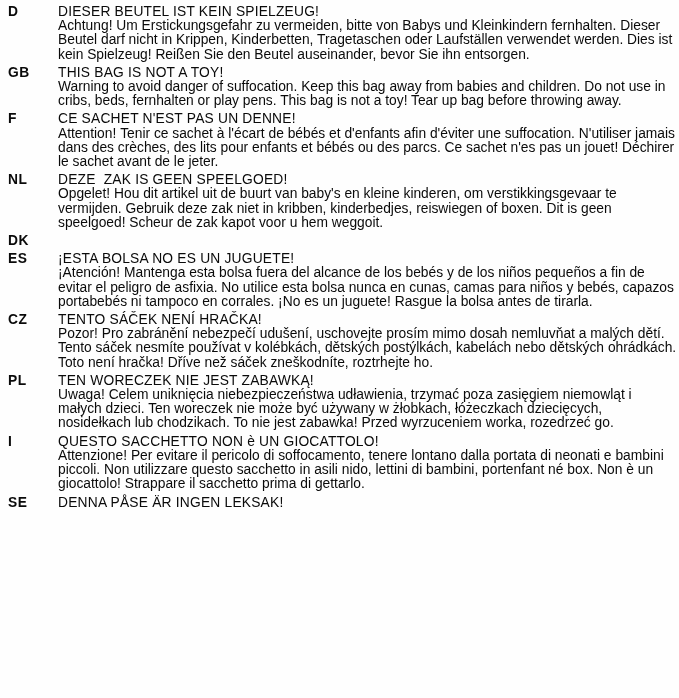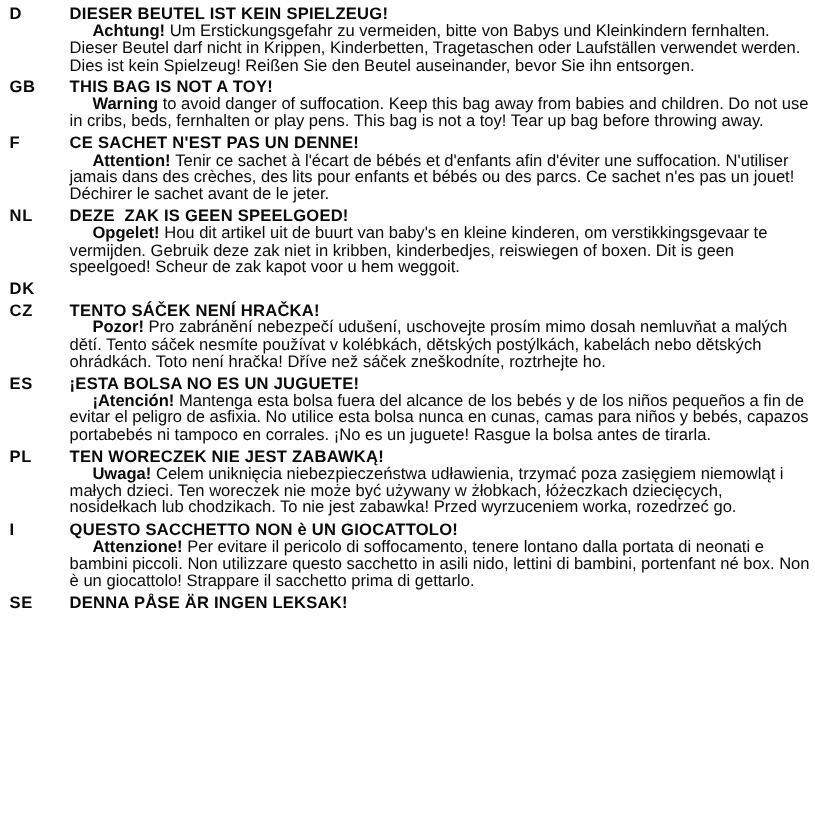--- a/index.html
+++ b/index.html
@@ -30,32 +30,31 @@
     flex: 0 0 50px;
     font-weight: 700;
     letter-spacing: 0.5px;
   }
   .section-text {
     flex: 1 1 auto;
     min-width: 0;
     padding-right: 1px;
   }
   .section-title {
-    font-weight: 700;
+    font-weight: 400;
     white-space: pre-wrap;
     letter-spacing: 0.2px;
   }
   .section-body {
     margin: 0;
     white-space: pre-wrap;
   }
   .lead {
-    font-weight: 700;
+    font-weight: 400;
     margin-right: 0.28em;
-    margin-left: 19px;
   }
 </style>
 </head>
 <body>
 
 <div class="label-sheet">
 
   <div class="warning-section">
     <div class="lang-code">D</div>
     <div class="section-text">
@@ -88,32 +87,32 @@
     </div>
   </div>
 
   <div class="warning-section">
     <div class="lang-code">DK</div>
     <div class="section-text">
     </div>
   </div>
 
   <div class="warning-section">
+    <div class="lang-code">ES</div>
+    <div class="section-text">
+      <div class="section-title">¡ESTA BOLSA NO ES UN JUGUETE!</div>
+      <p class="section-body"><b class="lead">¡Atención!</b><span>Mantenga esta bolsa fuera del alcance de los bebés y de los niños pequeños a fin de evitar el peligro de asfixia. No utilice esta bolsa nunca en cunas, camas para niños y bebés, capazos portabebés ni tampoco en corrales. ¡No es un juguete! Rasgue la bolsa antes de tirarla.</span></p>
+    </div>
+  </div>
+
+  <div class="warning-section">
     <div class="lang-code">CZ</div>
     <div class="section-text">
       <div class="section-title">TENTO SÁČEK NENÍ HRAČKA!</div>
       <p class="section-body"><b class="lead">Pozor!</b><span>Pro zabránění nebezpečí udušení, uschovejte prosím mimo dosah nemluvňat a malých dětí. Tento sáček nesmíte používat v kolébkách, dětských postýlkách, kabelách nebo dětských ohrádkách. Toto není hračka! Dříve než sáček zneškodníte, roztrhejte ho.</span></p>
-    </div>
-  </div>
-
-  <div class="warning-section">
-    <div class="lang-code">ES</div>
-    <div class="section-text">
-      <div class="section-title">¡ESTA BOLSA NO ES UN JUGUETE!</div>
-      <p class="section-body"><b class="lead">¡Atención!</b><span>Mantenga esta bolsa fuera del alcance de los bebés y de los niños pequeños a fin de evitar el peligro de asfixia. No utilice esta bolsa nunca en cunas, camas para niños y bebés, capazos portabebés ni tampoco en corrales. ¡No es un juguete! Rasgue la bolsa antes de tirarla.</span></p>
     </div>
   </div>
 
   <div class="warning-section">
     <div class="lang-code">PL</div>
     <div class="section-text">
       <div class="section-title">TEN WORECZEK NIE JEST ZABAWKĄ!</div>
       <p class="section-body"><b class="lead">Uwaga!</b><span>Celem uniknięcia niebezpieczeństwa udławienia, trzymać poza zasięgiem niemowląt i małych dzieci. Ten woreczek nie może być używany w żłobkach, łóżeczkach dziecięcych, nosidełkach lub chodzikach. To nie jest zabawka! Przed wyrzuceniem worka, rozedrzeć go.</span></p>
     </div>
   </div>

